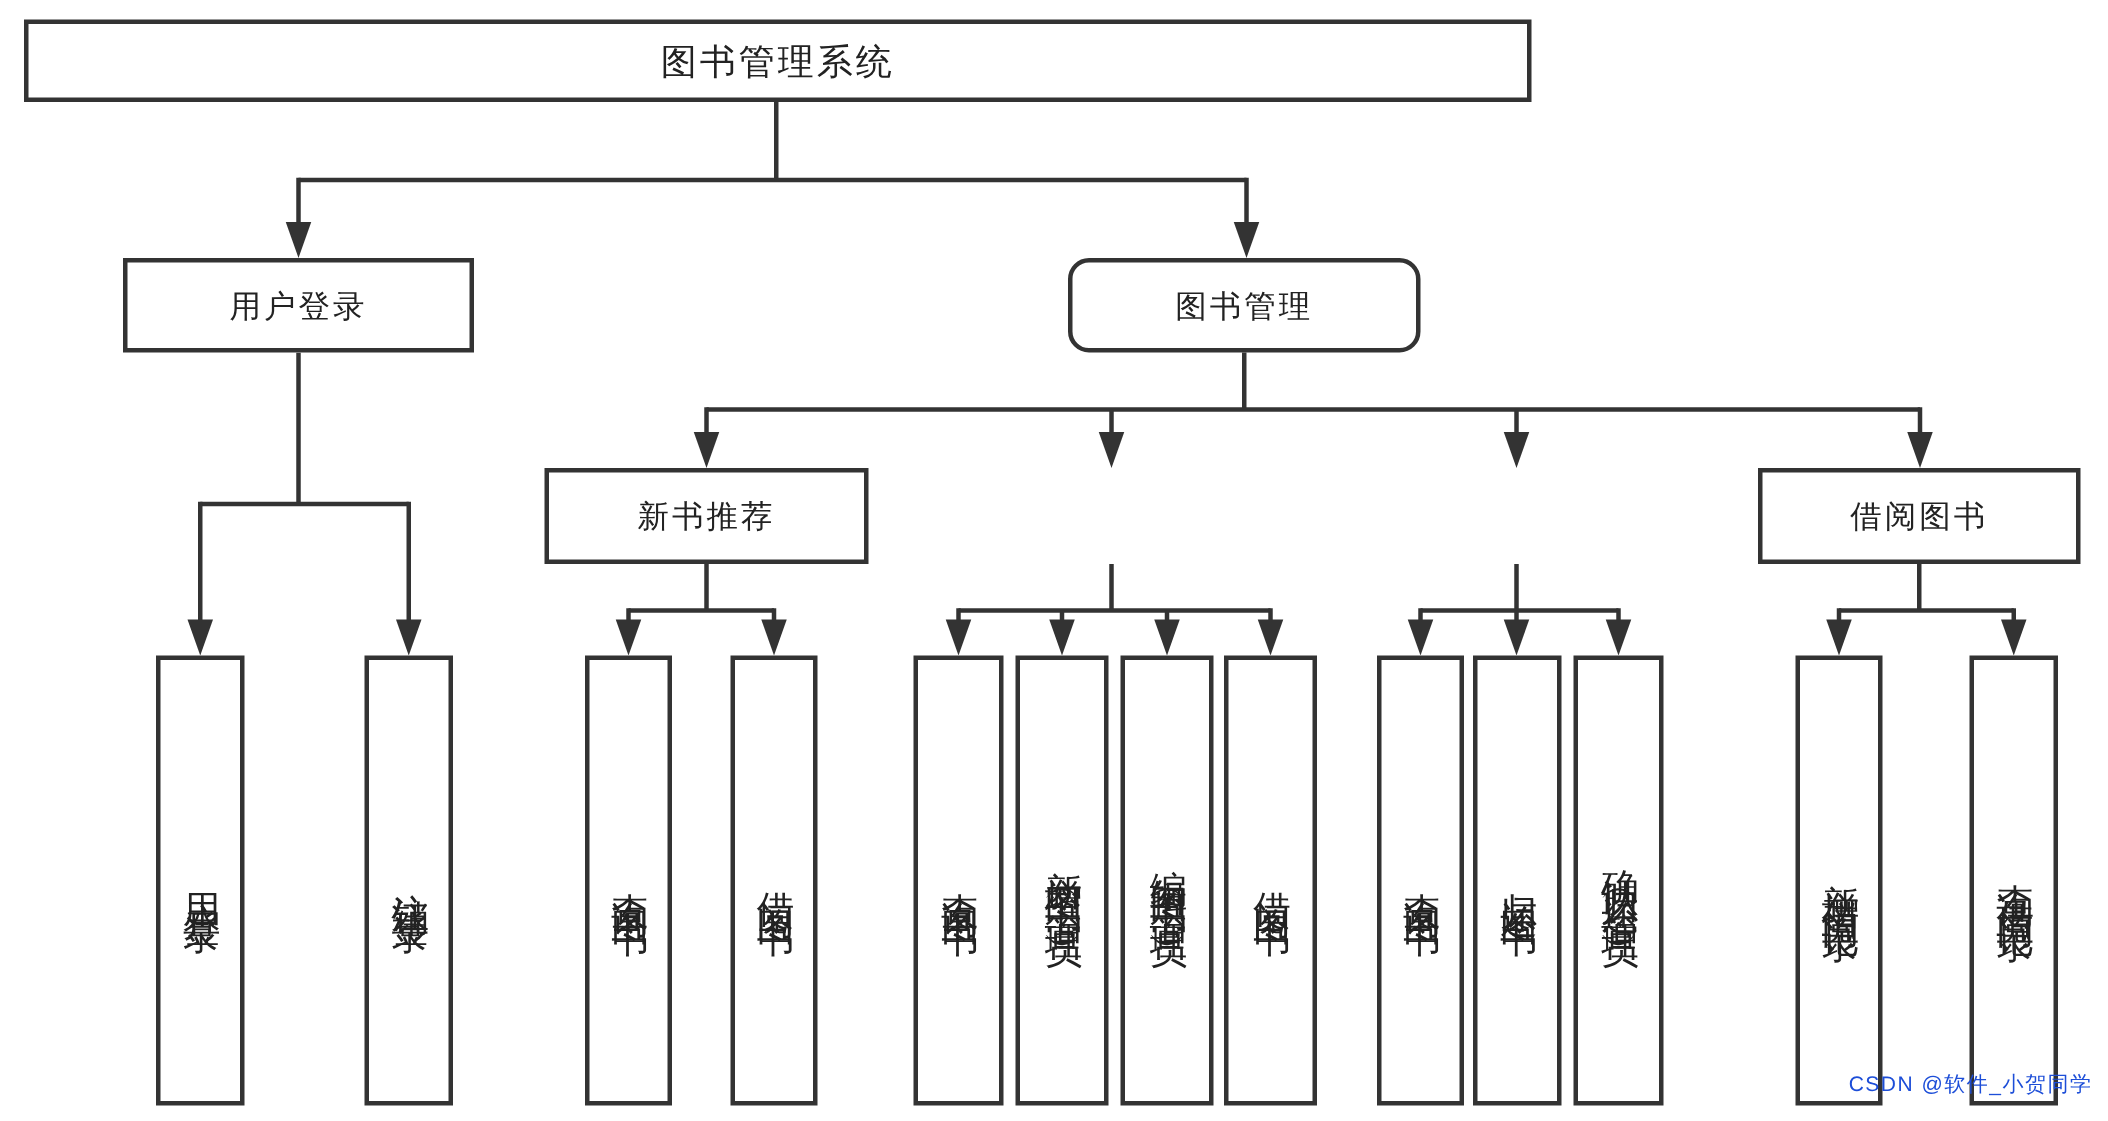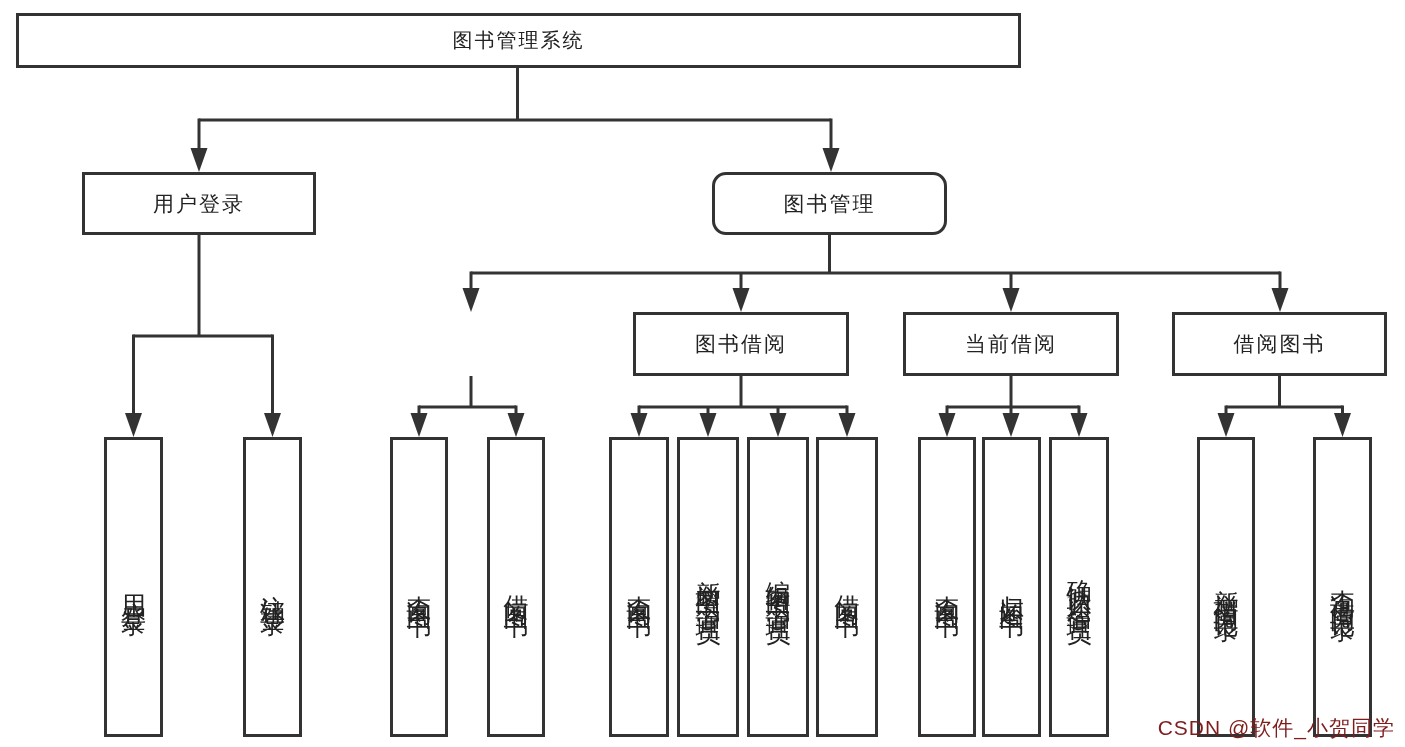--- a/index.html
+++ b/index.html
@@ -34,35 +34,35 @@
     justify-content: center;
     text-align: center;
     z-index: 2;
   }
   .h-node {
     font-size: 21px;
     letter-spacing: 2px;
     white-space: nowrap;
   }
   .root-node {
-    font-size: 20px;
+    font-size: 24px;
   }
   .v-node {
     writing-mode: vertical-rl;
     text-orientation: mixed;
     font-size: 25px;
     letter-spacing: 6px;
     line-height: 1;
   }
   .watermark {
     position: absolute;
     right: 10px;
     top: 714px;
-    font-size: 21px;
-    color: #7f1d1d;
+    font-size: 14px;
+    color: #1d4ed8;
     letter-spacing: 1px;
     z-index: 3;
     white-space: nowrap;
   }
 </style>
 </head>
 <body>
 
 <div class="canvas">
 
@@ -140,22 +140,21 @@
       <line x1="1342.5" y1="405.5" x2="1342.5" y2="415"></line>
       <polygon points="1334,413 1351,413 1342.5,437" fill="#333333" stroke="none"></polygon>
     </g>
   </svg>
 
   <div class="node h-node root-node" style="left:16px; top:13px; width:1005px; height:55px;">图书管理系统</div>
 
   <div class="node h-node" style="left:82px; top:172px; width:234px; height:63px;">用户登录</div>
   <div class="node h-node" style="left:712px; top:172px; width:235px; height:63px;border-radius:14px;">图书管理</div>
 
-  <div class="node h-node" style="left:633px; top:312px; width:216px; height:64px;">图书借阅</div>
-  <div class="node h-node" style="left:903px; top:312px; width:216px; height:64px;">当前借阅</div>
+  <div class="node h-node" style="left:363px; top:312px; width:216px; height:64px;">新书推荐</div>
   <div class="node h-node" style="left:1172px; top:312px; width:215px; height:64px;">借阅图书</div>
 
   <div class="node v-node" style="left:104px; top:437px; width:59px; height:300px;">用户登录</div>
   <div class="node v-node" style="left:243px; top:437px; width:59px; height:300px;">注销登录</div>
 
   <div class="node v-node" style="left:390px; top:437px; width:58px; height:300px;">查询图书</div>
   <div class="node v-node" style="left:487px; top:437px; width:58px; height:300px;">借阅图书</div>
 
   <div class="node v-node" style="left:609px; top:437px; width:60px; height:300px;">查询图书</div>
   <div class="node v-node" style="left:677px; top:437px; width:62px; height:300px;">新增图书（管理员）</div>

